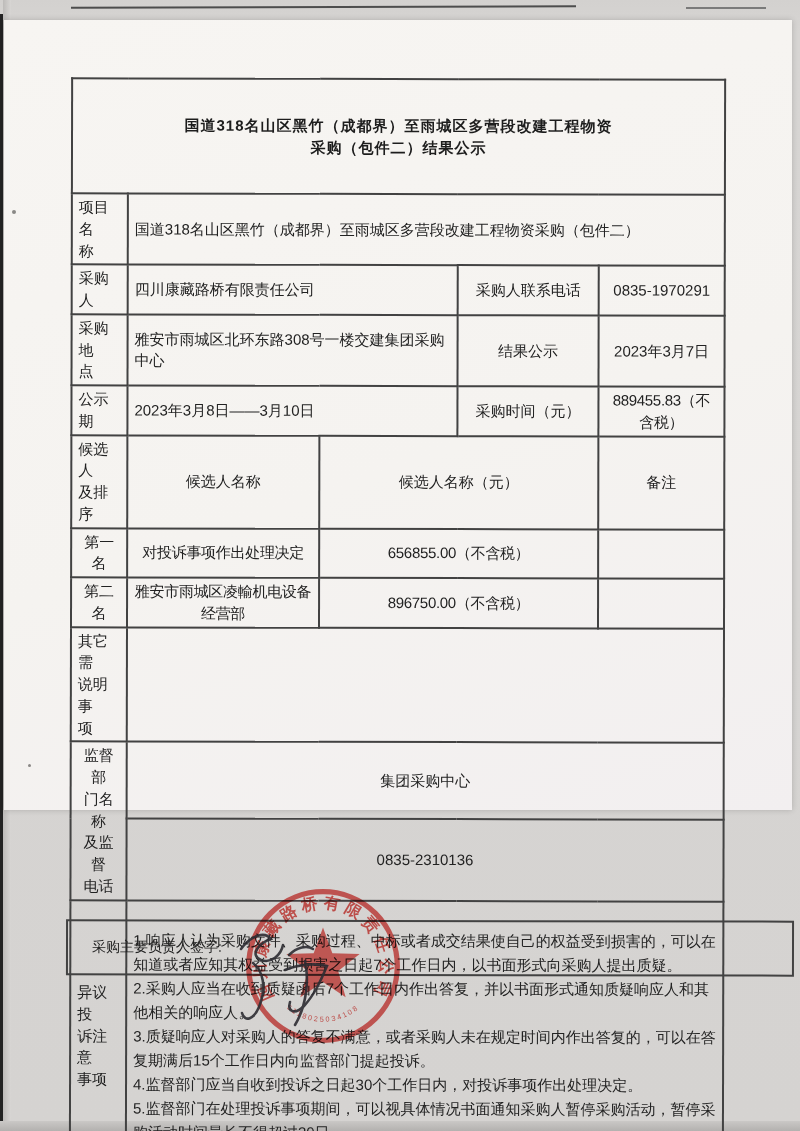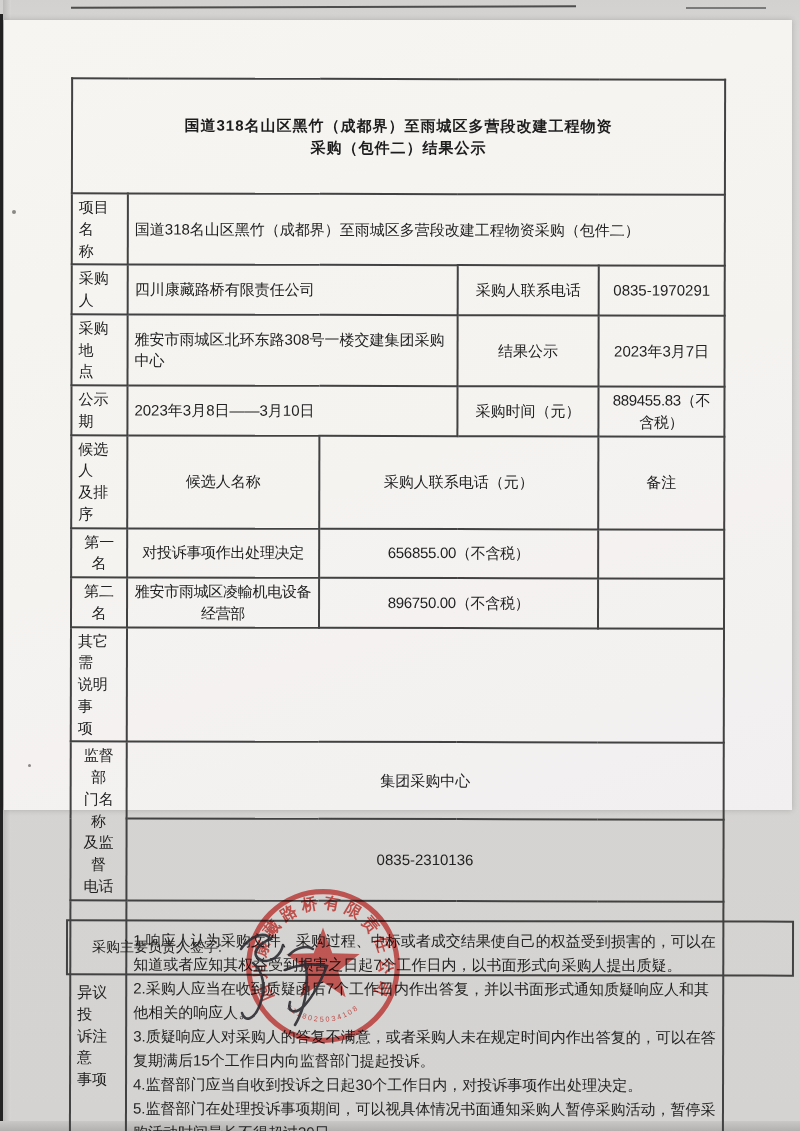--- a/index.html
+++ b/index.html
@@ -93,21 +93,21 @@
       <tr style="height:37px">
         <td class="lbl">公示期</td>
         <td colspan="2">2023年3月8日——3月10日</td>
         <td class="c">采购时间（元）</td>
         <td class="c small">889455.83（不含税）</td>
       </tr>
       <tr style="height:45px">
         <td class="lbl">候选人
 及排序</td>
         <td class="c">候选人名称</td>
-        <td colspan="2" class="c">采购人联系电话（元）</td>
+        <td colspan="2" class="c">候选人名称（元）</td>
         <td class="c">备注</td>
       </tr>
       <tr style="height:43px">
         <td class="c">第一名</td>
         <td class="c small">对投诉事项作出处理决定</td>
         <td colspan="2" class="c small">656855.00（不含税）</td>
         <td></td>
       </tr>
       <tr style="height:45px">
         <td class="c">第二名</td>

